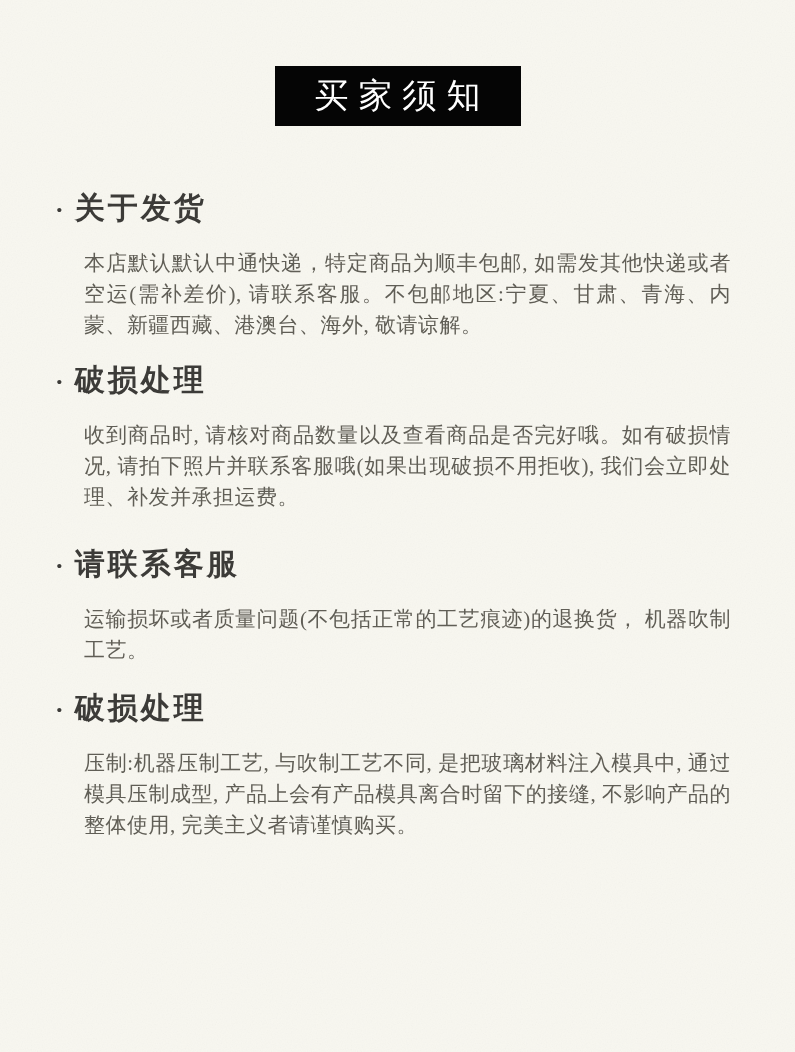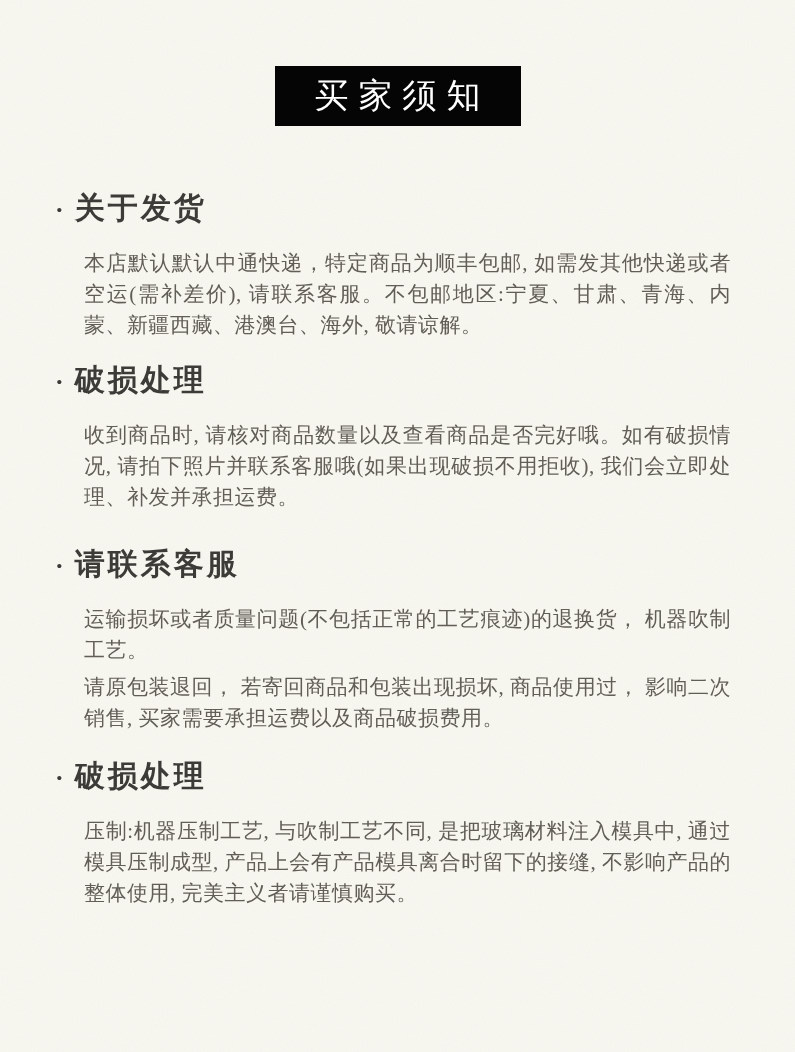--- a/index.html
+++ b/index.html
@@ -99,21 +99,20 @@
       <p>收到商品时, 请核对商品数量以及查看商品是否完好哦。如有破损情况, 请拍下照片并联系客服哦(如果出现破损不用拒收), 我们会立即处理、补发并承担运费。</p>
     </div>
   </section>
 
   <section class="sec sec-returns">
     <h2 class="sec-heading">
       <span class="dot">·</span><span>请联系客服</span>
     </h2>
     <div class="sec-body">
       <p>运输损坏或者质量问题(不包括正常的工艺痕迹)的退换货，  机器吹制工艺。</p>
-      <p>请原包装退回， 若寄回商品和包装出现损坏, 商品使用过， 影响二次销售, 买家需要承担运费以及商品破损费用。</p>
     </div>
   </section>
 
   <section class="sec sec-craft">
     <h2 class="sec-heading">
       <span class="dot">·</span><span>破损处理</span>
     </h2>
     <div class="sec-body">
       <p>压制:机器压制工艺, 与吹制工艺不同, 是把玻璃材料注入模具中, 通过模具压制成型, 产品上会有产品模具离合时留下的接缝, 不影响产品的整体使用, 完美主义者请谨慎购买。</p>
     </div>

